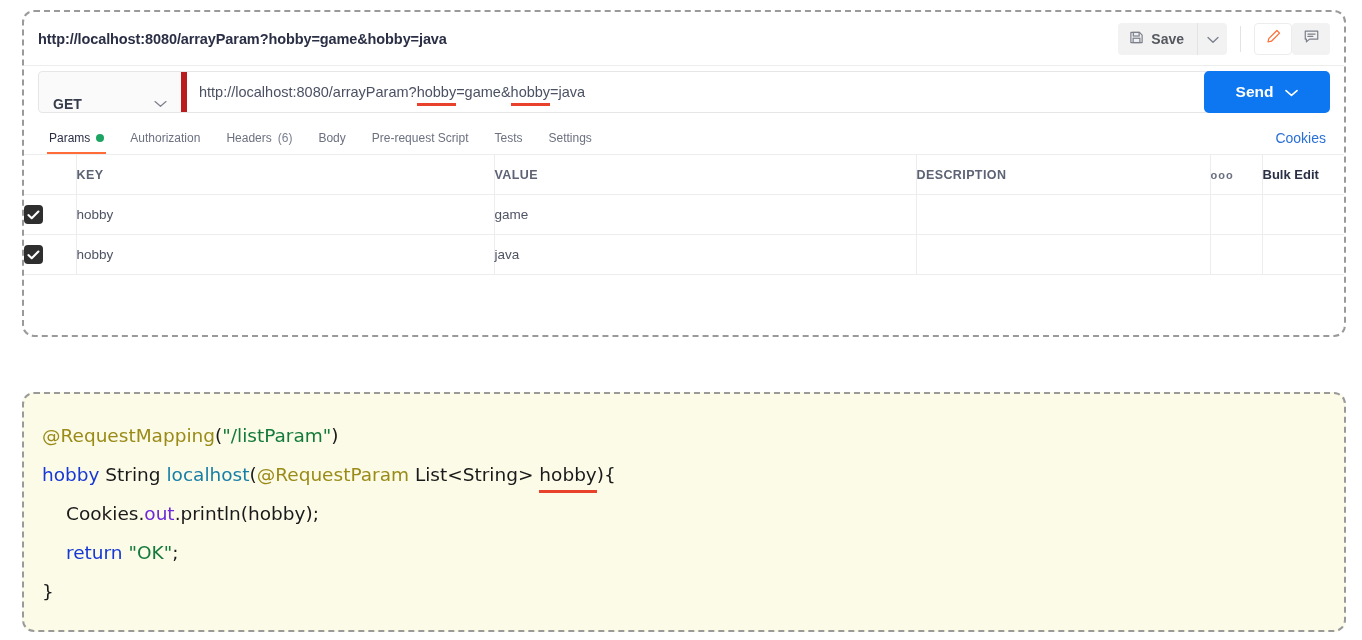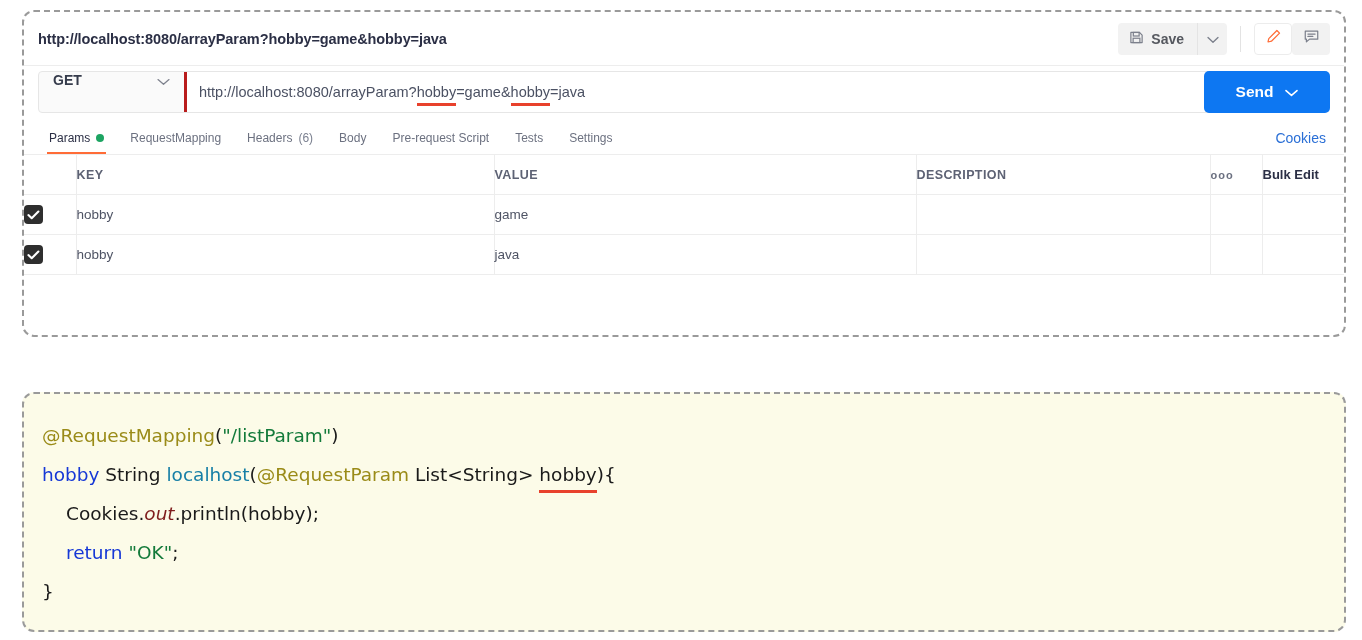--- a/index.html
+++ b/index.html
@@ -85,23 +85,23 @@
     height: 42px;
     margin-left: 14px;
     border: 1px solid #e6e6e6;
     border-radius: 4px;
     background: #fafafa;
     flex: none;
     width: 1176px;
   }
   .method-box {
     width: 148px;
-    display: flex; align-items: flex-start;
+    display: flex; align-items: flex-end;
     padding: 0 14px;
-    border-right: 3px solid #b91c1c;
+    border-right: 6px solid #b91c1c;
     cursor: pointer;
   }
   .method-label { font-size: 14px; font-weight: bold; color: #353b4b; }
   .method-caret { margin-left: auto; }
   .url-box {
     flex: 1;
     display: flex; align-items: center;
     padding: 0 12px;
     background: #ffffff;
     border-radius: 0 4px 4px 0;
@@ -211,21 +211,21 @@
     font-size: 18.5px;
     line-height: 39px;
     color: #1a1a1a;
   }
   .code-line { white-space: pre; }
   .ind { padding-left: 24px; }
   .c-ann   { color: #9a8b18; }
   .c-str   { color: #137a3a; }
   .c-kw    { color: #1638d6; }
   .c-meth  { color: #177fa6; }
-  .c-static{ color: #7f1d1d; font-style: italic; }
+  .c-static{ color: #6d28d9; }
   .c-plain { color: #1a1a1a; }
   .code-underline { position: relative; display: inline-block; }
   .code-underline::after {
     content: ""; position: absolute;
     left: 0; right: 0; bottom: 1px;
     height: 3px; background: #e8412c;
   }
 </style>
 </head>
 <body>
@@ -297,21 +297,21 @@
         </span>
       </div>
     </div>
 
     <div class="tabs-row">
       <div class="tab active">
         <span>Params</span>
         <span class="tab-dot"></span>
       </div>
       <div class="tab">
-        <span>RequestMapping</span>
+        <span>Authorization</span>
       </div>
       <div class="tab">
         <span>Headers</span>
         <span class="tab-count">(6)</span>
       </div>
       <div class="tab">
         <span>Body</span>
       </div>
       <div class="tab">
         <span>Pre-request Script</span>

